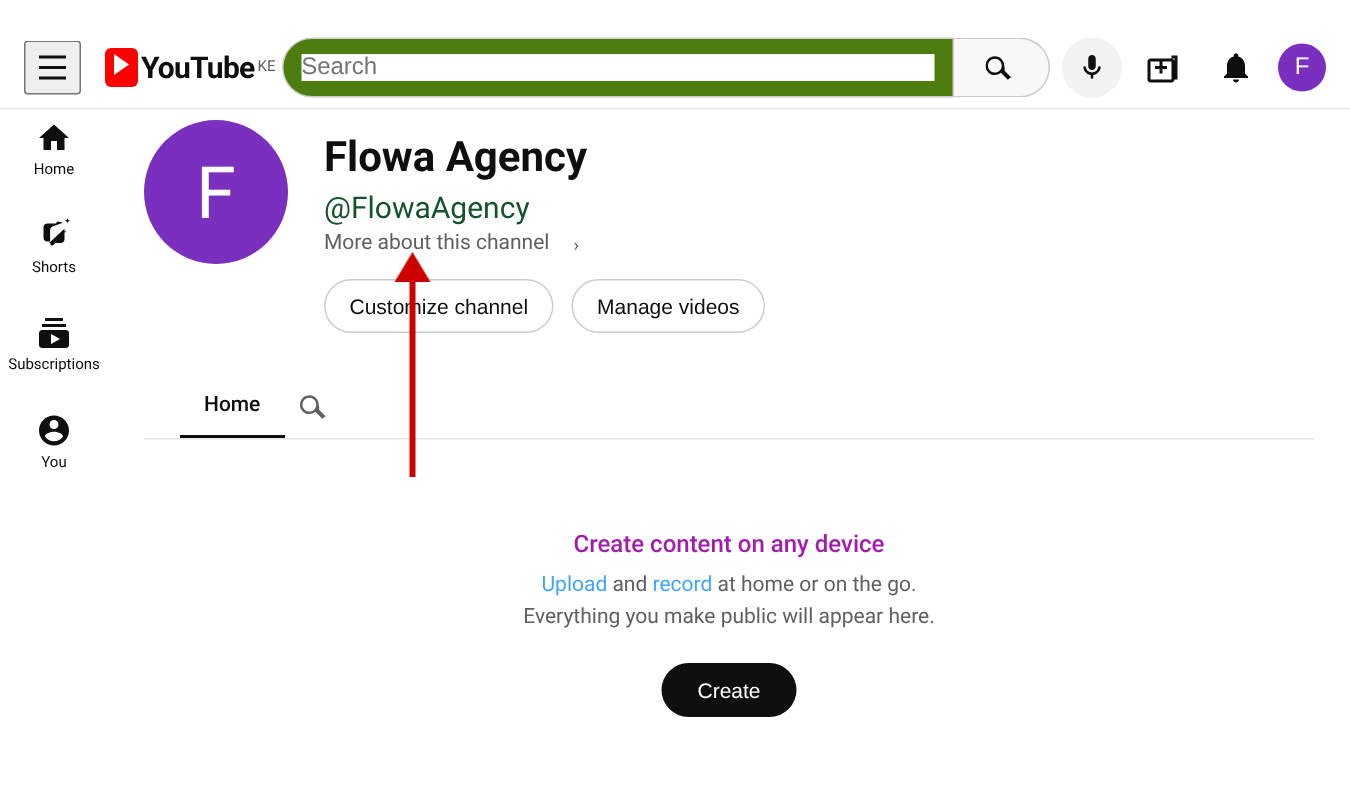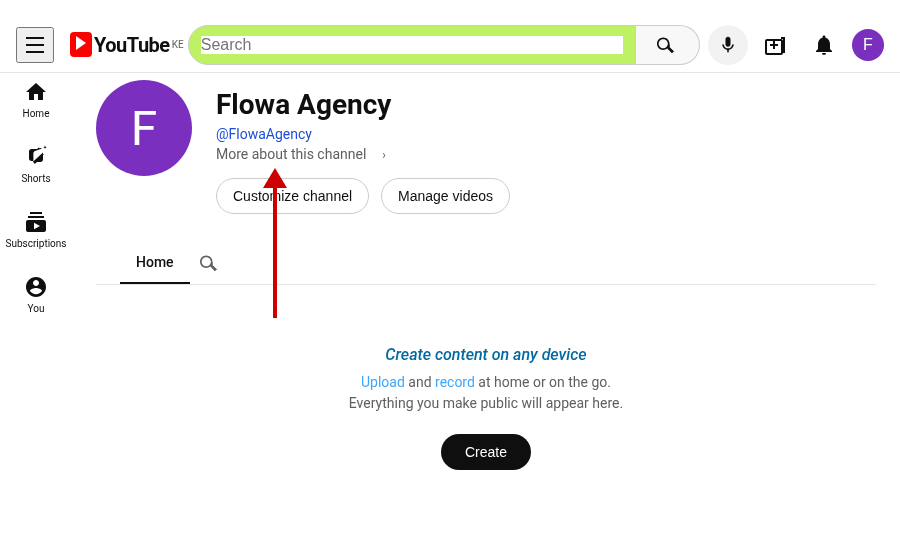--- a/index.html
+++ b/index.html
@@ -14,21 +14,21 @@
     .header-left { display: flex; align-items: center; gap: 16px; }
     .hamburger { display: flex; flex-direction: column; gap: 5px; cursor: pointer; padding: 8px; }
     .hamburger span { display: block; width: 18px; height: 2px; background: #0f0f0f; }
     .logo { display: flex; align-items: center; gap: 2px; text-decoration: none; }
     .yt-icon { background: #ff0000; padding: 4px 6px; border-radius: 4px; }
     .yt-play { width: 0; height: 0; border-top: 7px solid transparent; border-bottom: 7px solid transparent; border-left: 10px solid white; display: inline-block; }
     .logo-text { font-size: 20px; font-weight: 700; color: #0f0f0f; letter-spacing: -0.5px; }
     .logo-country { font-size: 10px; color: #606060; vertical-align: super; text-align: right; }
 
     .search-bar { display: flex; align-items: center; flex: 1; max-width: 560px; margin: 0 auto; }
-    .search-input-wrap { display: flex; align-items: center; border: 1px solid #ccc; border-radius: 22px 0 0 22px; flex: 1; height: 40px; padding: 0 12px; background: #bef264; }
+    .search-input-wrap { display: flex; align-items: center; border: 1px solid #ccc; border-radius: 22px 0 0 22px; flex: 1; height: 40px; padding: 0 12px; background: #4d7c0f; }
     .search-input { border: none; outline: none; width: 100%; font-size: 16px; color: #0f0f0f; }
     .search-btn { width: 64px; height: 40px; background: #f8f8f8; border: 1px solid #ccc; border-left: none; border-radius: 0 22px 22px 0; cursor: pointer; display: flex; align-items: center; justify-content: center; }
     .mic-btn { width: 40px; height: 40px; border-radius: 50%; background: #f2f2f2; border: none; cursor: pointer; display: flex; align-items: center; justify-content: center; margin-left: 8px; }
 
     .header-right { display: flex; align-items: center; gap: 8px; margin-left: auto; }
     .icon-btn { width: 40px; height: 40px; border-radius: 50%; background: none; border: none; cursor: pointer; display: flex; align-items: center; justify-content: center; }
     .avatar-btn { width: 32px; height: 32px; border-radius: 50%; background: #7B2FBE; color: white; font-size: 16px; font-weight: 500; border: none; cursor: pointer; display: flex; align-items: center; justify-content: center; }
 
     
     .sidebar {
@@ -39,35 +39,35 @@
     .sidebar-icon { width: 24px; height: 24px; display: flex; align-items: center; justify-content: center; }
     .sidebar-label { font-size: 10px; text-align: center; color: #0f0f0f; }
 
     
     .main { margin-left: 72px; padding-top: 56px; padding-bottom: 20px; }
     .channel-header { padding: 24px 24px 0; }
     .channel-info { display: flex; align-items: flex-start; gap: 24px; padding-bottom: 20px; }
     .channel-avatar { width: 96px; height: 96px; border-radius: 50%; background: #7B2FBE; display: flex; align-items: center; justify-content: center; color: white; font-size: 48px; font-weight: 400; flex-shrink: 0; }
     .channel-details { padding-top: 8px; }
     .channel-name { font-size: 28px; font-weight: 700; color: #0f0f0f; line-height: 1.2; }
-    .channel-handle { font-size: 14px; color: #1d4ed8; margin-top: 4px; }
+    .channel-handle { font-size: 20px; color: #14532d; margin-top: 4px; }
     .more-link { display: flex; align-items: flex-end; gap: 16px; font-size: 14px; color: #606060; margin-top: 4px; cursor: pointer; }
     .chevron { font-size: 12px; }
     .channel-actions { display: flex; gap: 12px; margin-top: 16px; }
     .action-btn { padding: 9px 16px; border-radius: 20px; border: 1px solid #ccc; background: #fff; font-size: 14px; font-weight: 500; cursor: pointer; color: #0f0f0f; }
 
     
     .channel-tabs { display: flex; align-items: center; gap: 0; border-bottom: 1px solid #e5e5e5; padding: 0 24px; margin-top: 8px; }
     .tab { padding: 12px 16px; font-size: 14px; font-weight: 500; cursor: pointer; border-bottom: 2px solid transparent; color: #606060; }
     .tab.active { border-bottom: 2px solid #0f0f0f; color: #0f0f0f; }
     .tab-search { width: 24px; height: 24px; display: flex; align-items: center; justify-content: center; cursor: pointer; margin-left: 8px; }
 
     
     .empty-state { display: flex; flex-direction: column; align-items: center; justify-content: center; padding: 60px 24px; }
-    .empty-title { font-size: 16px; font-weight: 500; color: #0369a1; margin-bottom: 8px; font-style: italic; }
+    .empty-title { font-size: 16px; font-weight: 500; color: #a21caf; margin-bottom: 8px; }
     .empty-desc { font-size: 14px; color: #606060; text-align: center; line-height: 1.5; }
     .empty-desc a { color: #3ea6ff; text-decoration: none; }
     .create-btn { margin-top: 20px; padding: 10px 24px; background: #0f0f0f; color: #fff; border: none; border-radius: 20px; font-size: 14px; font-weight: 500; cursor: pointer; }
 
     
     .arrow-overlay { position: fixed; left: 263px; top: 168px; z-index: 200; pointer-events: none; }
     .arrow-line { width: 4px; height: 130px; background: #cc0000; margin: 0 auto; }
     .arrow-head { width: 0; height: 0; border-left: 12px solid transparent; border-right: 12px solid transparent; border-bottom: 20px solid #cc0000; margin: 0 auto; }
 
     

